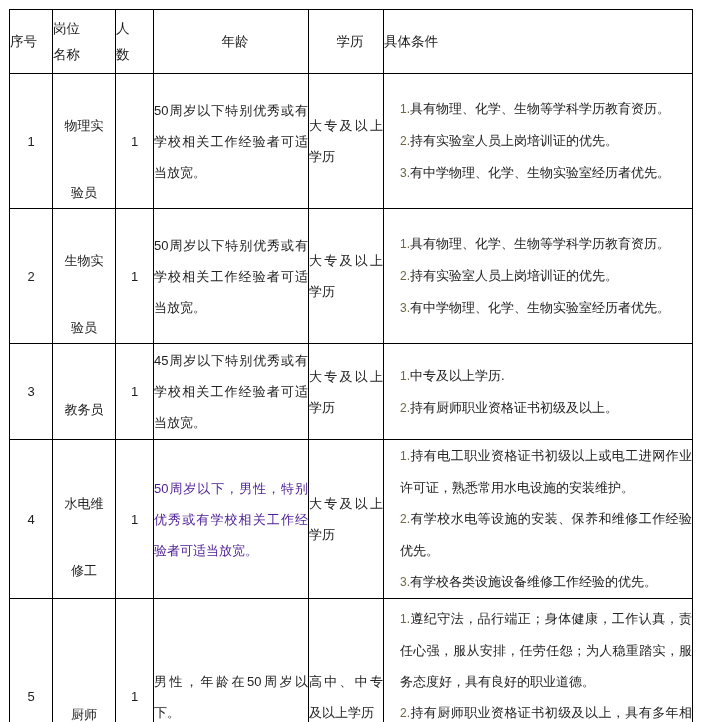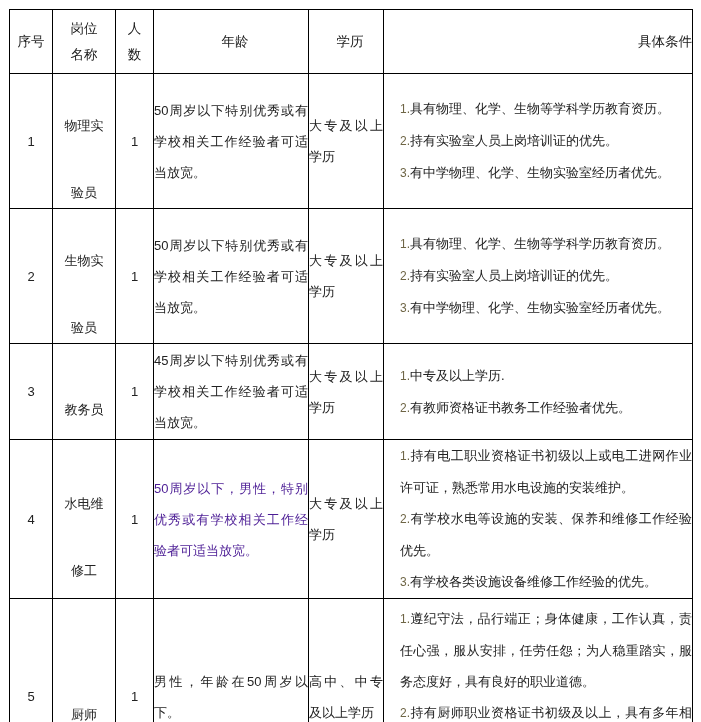--- a/index.html
+++ b/index.html
@@ -40,34 +40,33 @@
   
   col.c-seq   { width: 43px; }
   col.c-name  { width: 63px; }
   col.c-count { width: 38px; }
   col.c-age   { width: 155px; }
   col.c-edu   { width: 75px; }
   col.c-cond  { width: 309px; }
 
   
   tr.header-row td {
-    text-align: center;
     vertical-align: middle;
     height: 63px;
     font-size: 13.5px;
     line-height: 26px;
     color: #1a1a1a;
   }
   tr.header-row td.h-age,
   tr.header-row td.h-edu {
     text-align: center;
     padding-left: 8px;
   }
   tr.header-row td.h-cond {
-    text-align: right;
+    text-align: left;
   }
   td.h-name span, td.h-count span {
     display: block;
   }
 
   
   td.cell-seq, td.cell-count {
     text-align: center;
     color: #33363b;
     font-size: 12.5px;
@@ -198,21 +197,21 @@
         </td>
         <td class="cell-count">1</td>
         <td class="cell-age">
             <p>45周岁以下特别优秀或有学校相关工作经验者可适当放宽。</p>
           </td>
         <td class="cell-edu">
             <p>大专及以上学历</p>
           </td>
         <td class="cell-cond">
           <p><span class="num">1.</span><span>中专及以上学历.</span></p>
-          <p><span class="num">2.</span><span>有教师资格证书教务工作经验者优先。</span></p>
+          <p><span class="num">2.</span><span>持有厨师职业资格证书初级及以上。</span></p>
         </td>
       </tr>
 
       <tr class="row-4">
         <td class="cell-seq">4</td>
         <td class="cell-name">
           <span>水电维</span>
           <span>修工</span>
         </td>
         <td class="cell-count">1</td>

